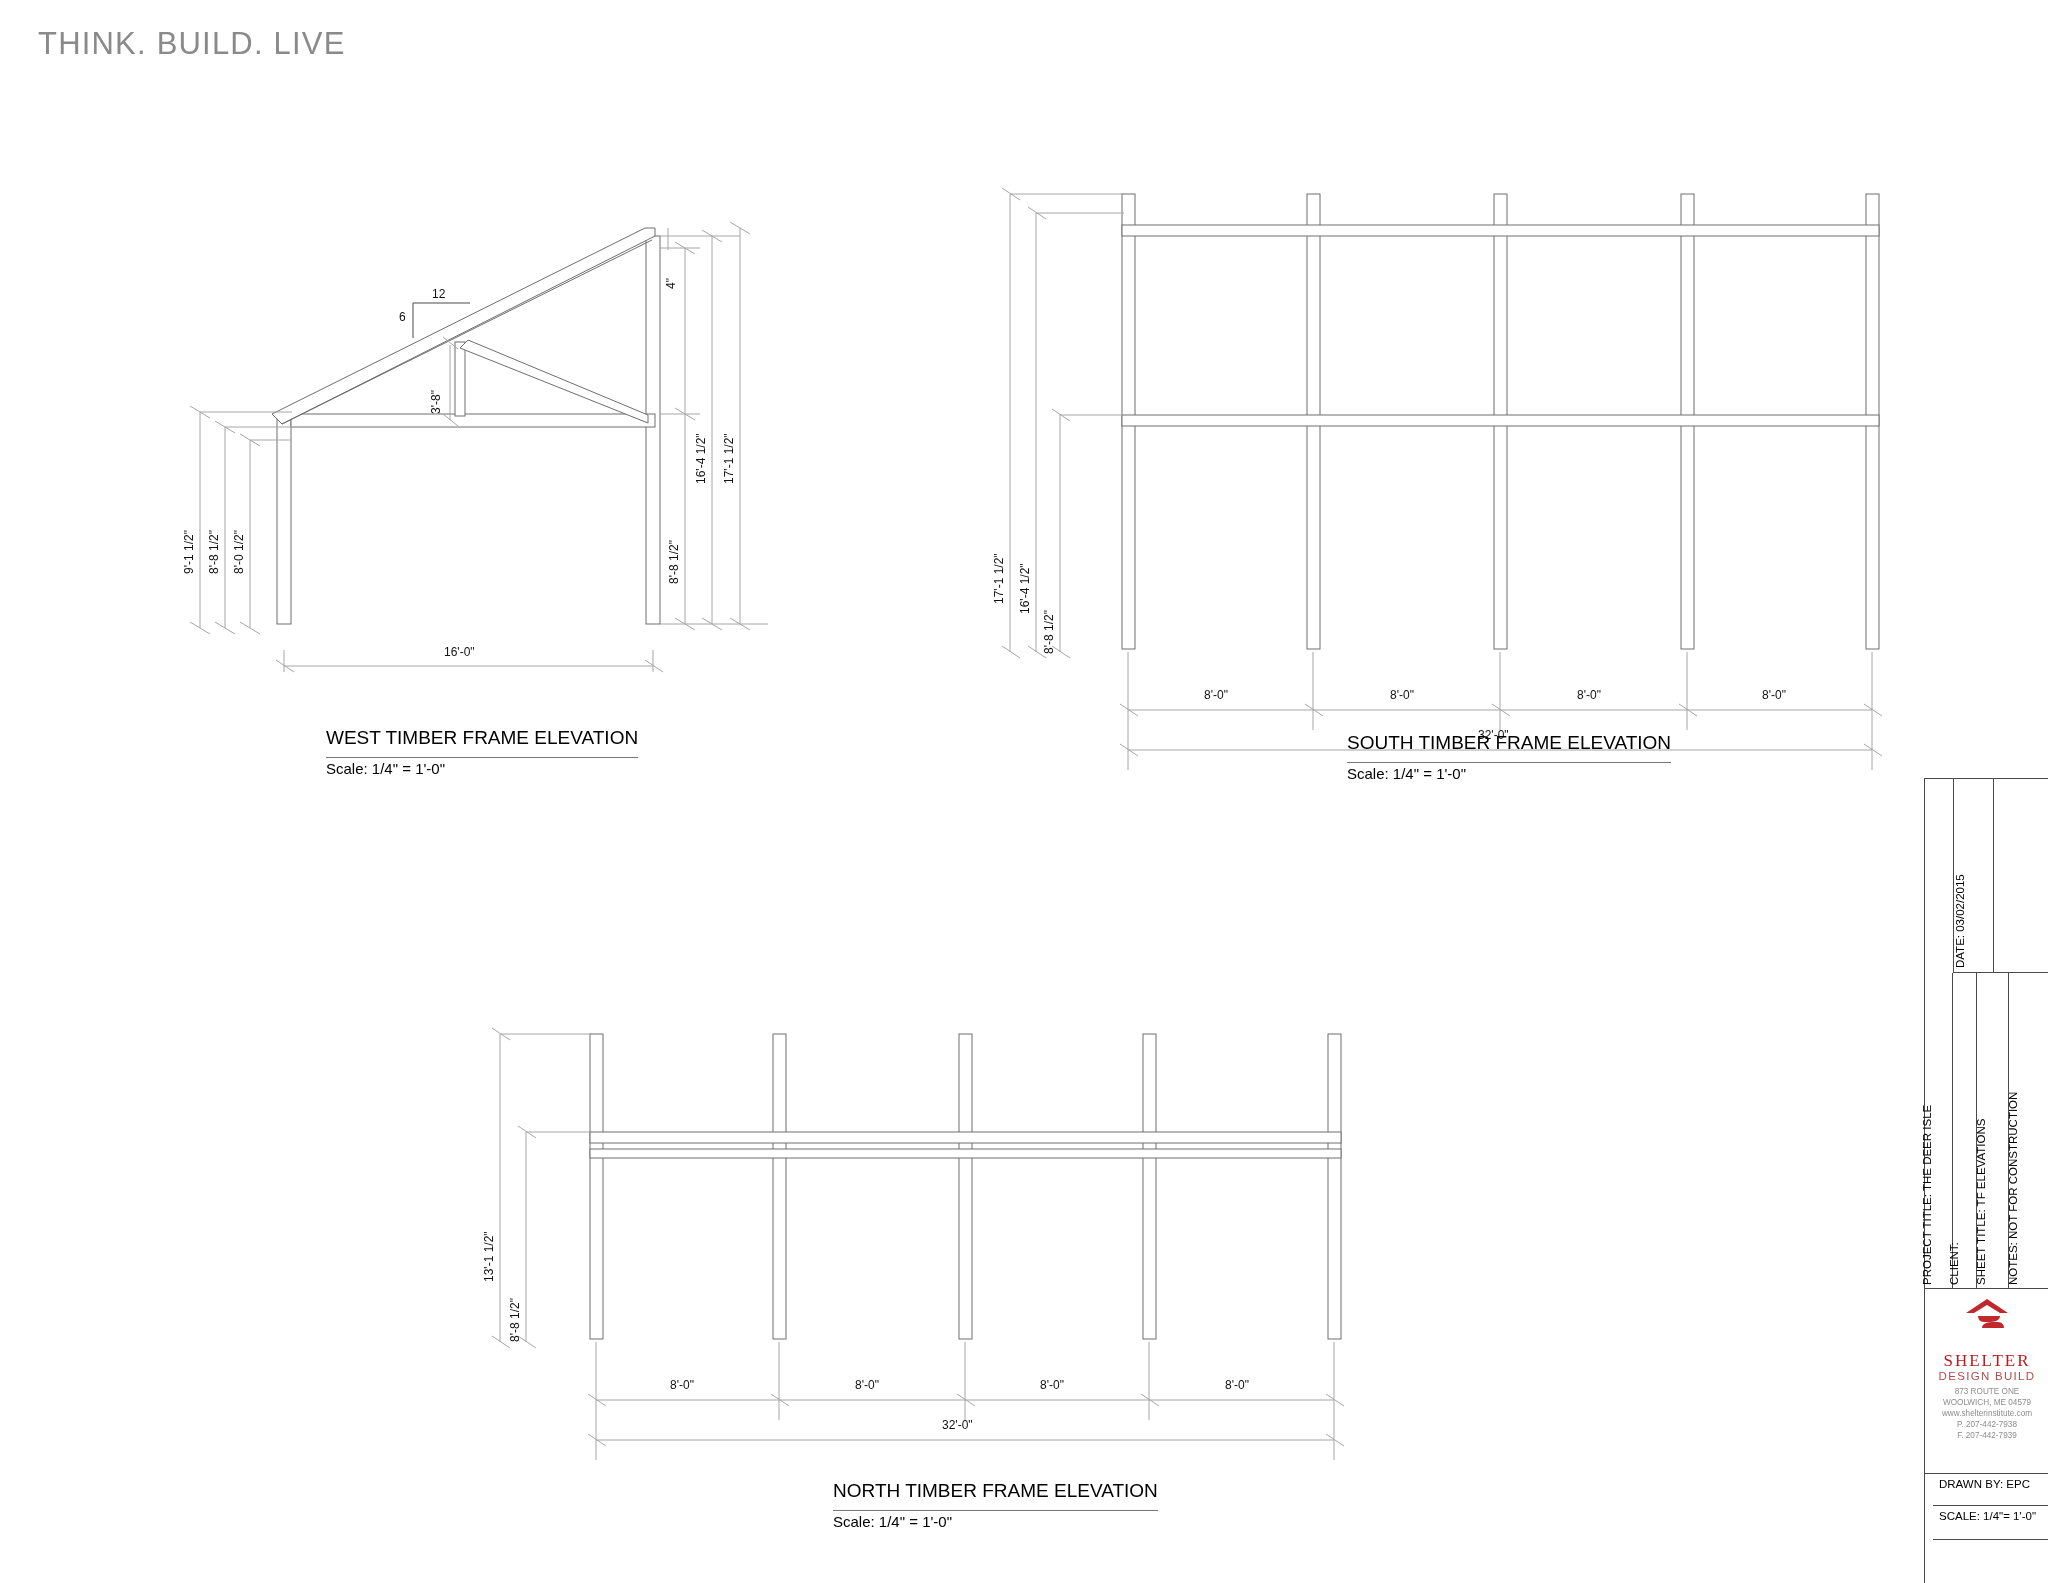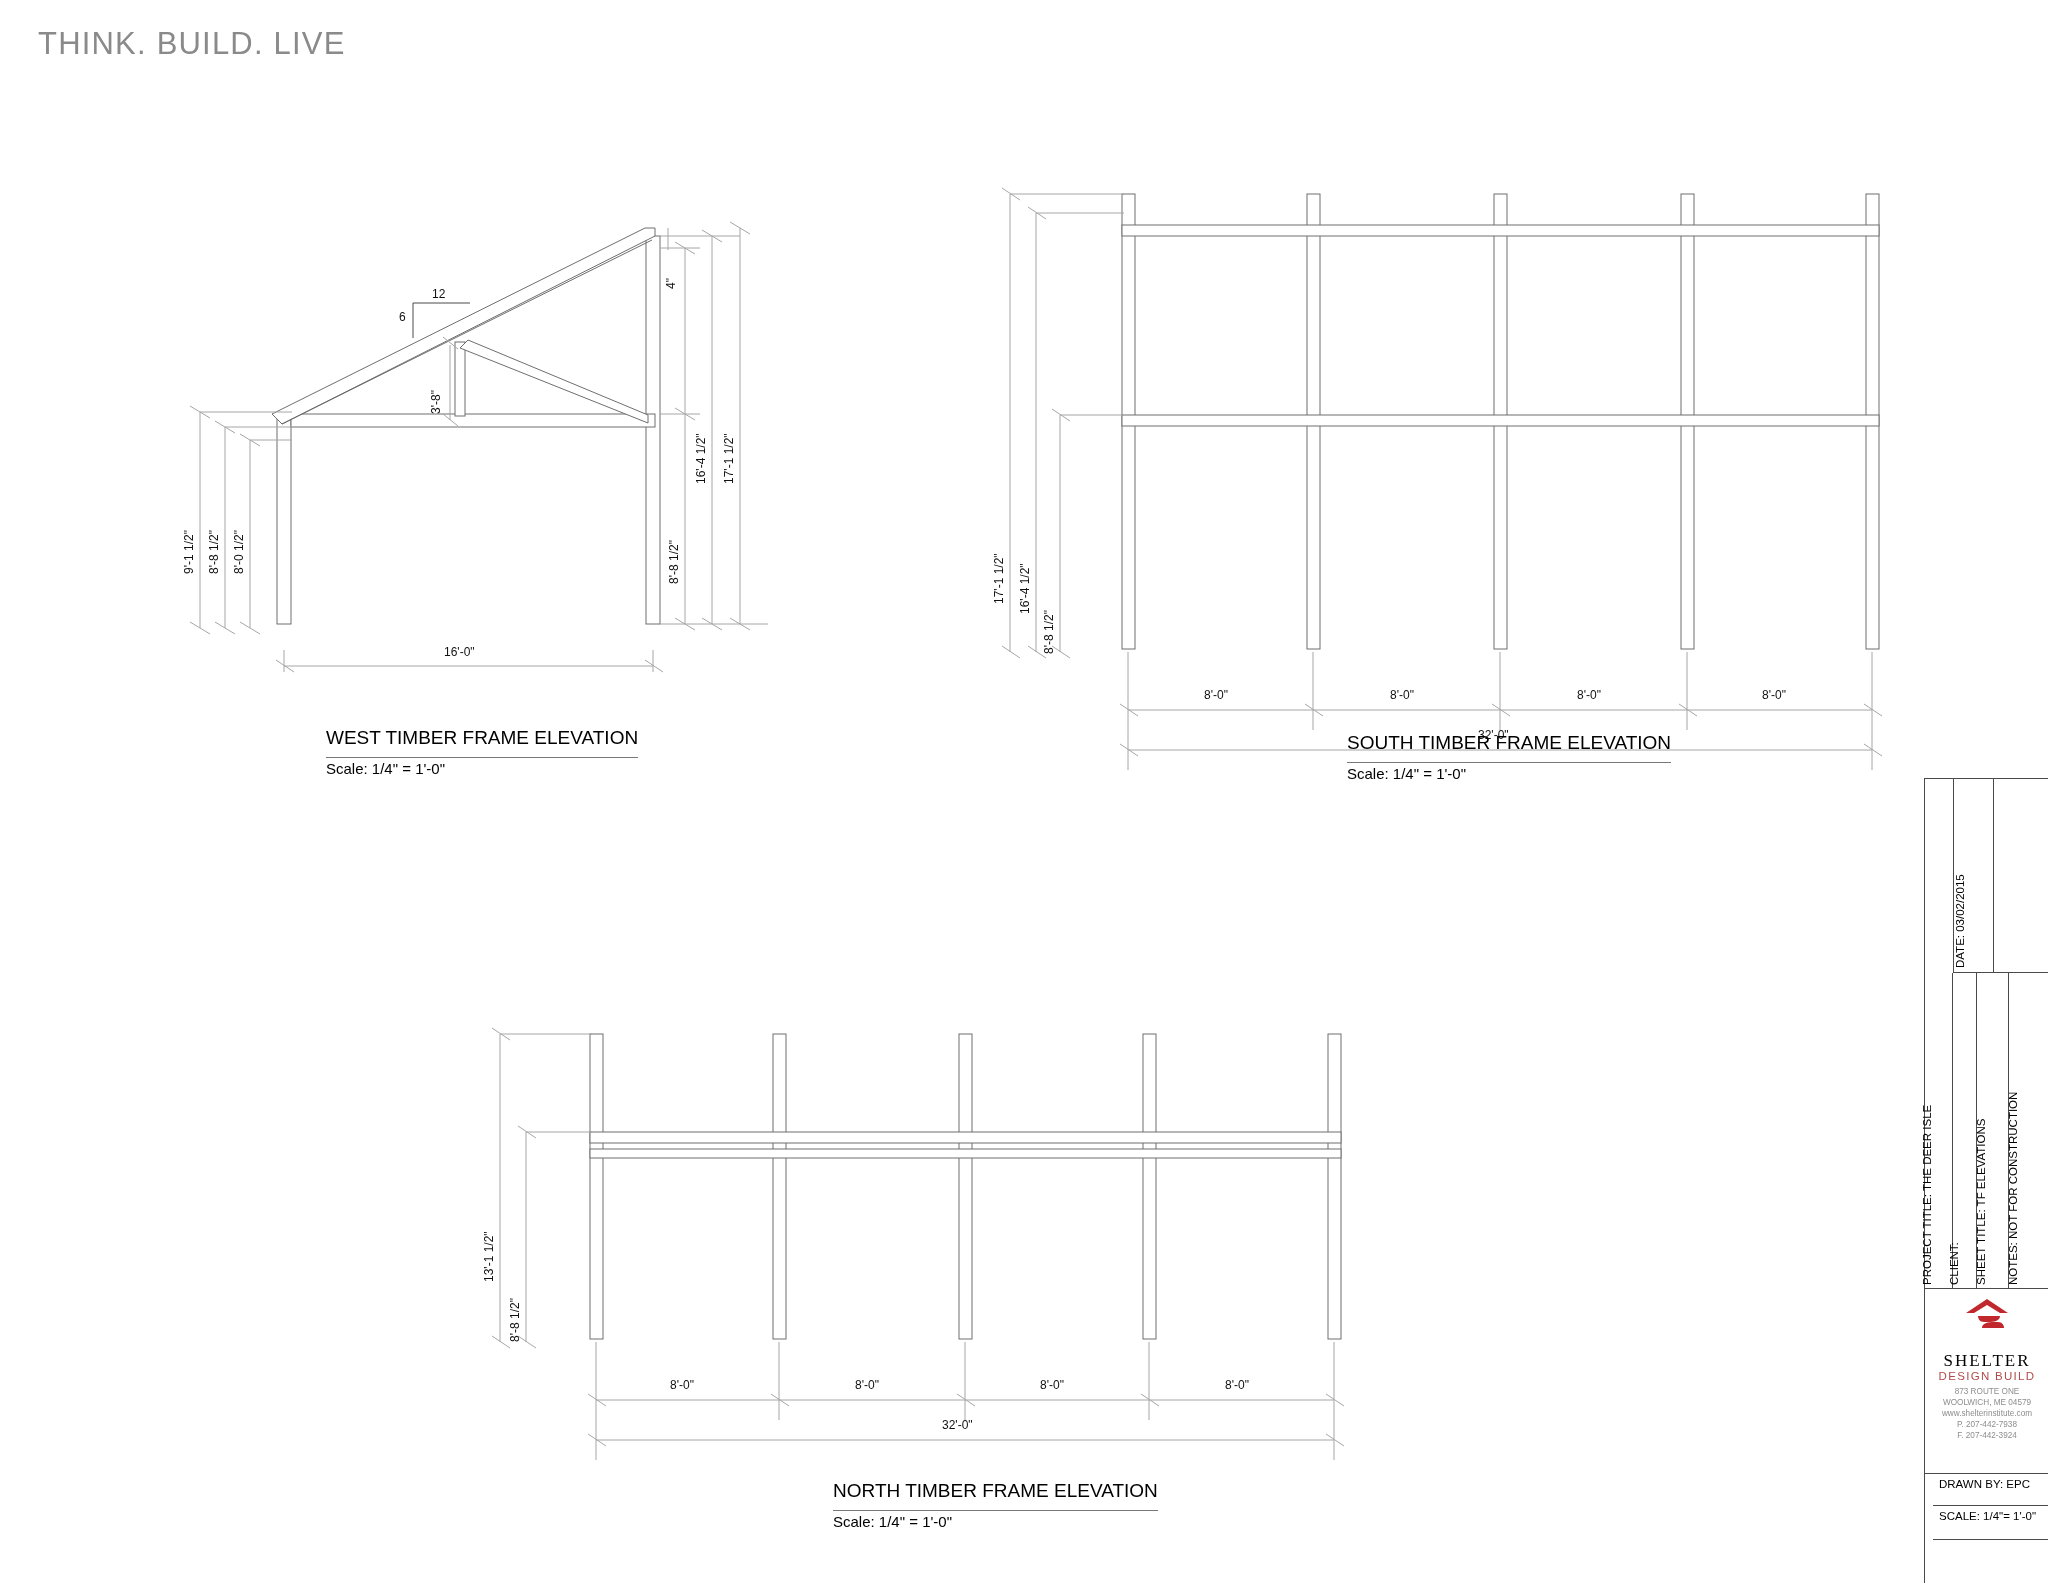--- a/index.html
+++ b/index.html
@@ -111,21 +111,21 @@
     left: 0; top: 510px; width: 124px; height: 185px;
     box-sizing: border-box;
     border-bottom: 1px solid #4a4a4a;
     text-align: center;
   }
   .logo-mark { margin: 8px auto 2px; width: 46px; height: 40px; display:block; }
   .logo-shelter {
     font-family: "Liberation Serif", serif;
     font-size: 17px;
     letter-spacing: 2px;
-    color: #000000;
+    color: #b91c1c;
     line-height: 1.05;
     margin-top: 15px;
   }
   .logo-db {
     font-size: 11.5px;
     letter-spacing: 1.3px;
     color: #b14b4b;
     margin-bottom: 4px;
   }
   .logo-addr {
@@ -393,21 +393,21 @@
         <polygon points="23,2 44,16 36,16 23,8 10,16 2,16" fill="#c0282d"></polygon>
         <path d="M14 19 L36 19 C36 24 30 25 24 25 L34 25 C38 25 40 28 40 31 L18 31 C18 26 24 25 30 25 L20 25 C16 25 14 22 14 19 Z" fill="#c0282d"></path>
       </svg>
       <div class="logo-shelter">SHELTER</div>
       <div class="logo-db">DESIGN BUILD</div>
       <div class="logo-addr">
         <div>873 ROUTE ONE</div>
         <div>WOOLWICH, ME 04579</div>
         <div>www.shelterinstitute.com</div>
         <div>P. 207-442-7938</div>
-        <div>F. 207-442-3924</div>
+        <div>F. 207-442-7939</div>
       </div>
     </div>
 
     <div class="tb-row" style="top:695px; height:32px;">
       <span>DRAWN BY: EPC</span>
     </div>
     <div class="tb-row" style="top:727px; height:34px;">
       <span>SCALE:   1/4"= 1'-0"</span>
     </div>
     <div class="tb-row big" style="top:761px; height:44px; border-bottom:none;">

